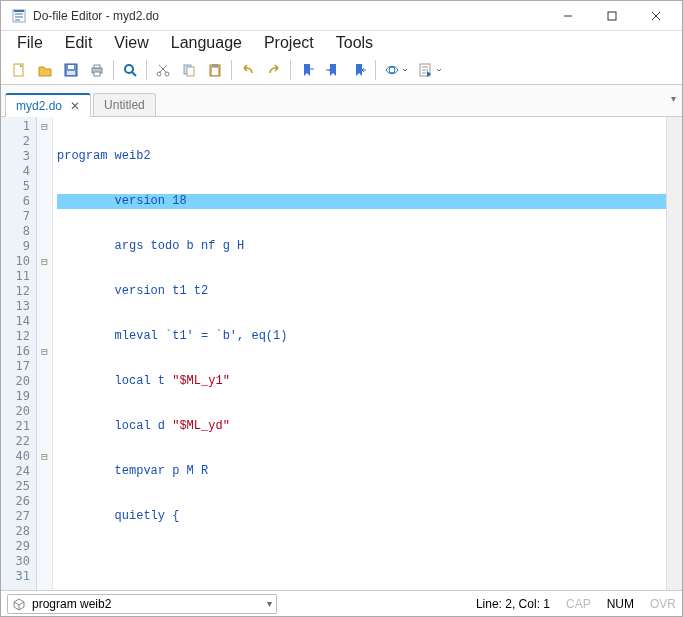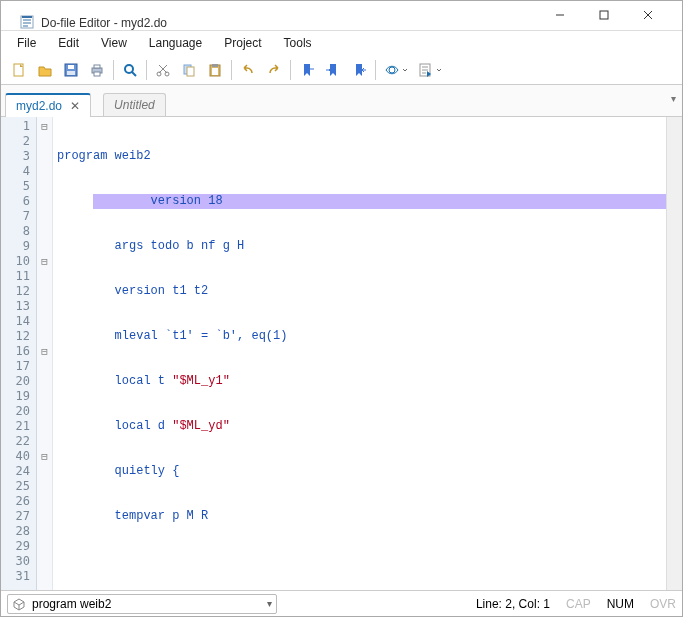--- a/index.html
+++ b/index.html
@@ -10,39 +10,39 @@
     background: #fff;
     width: 683px;
     height: 617px;
     border: 1px solid #aaa;
     display: flex;
     flex-direction: column;
     overflow: hidden;
   }
   .titlebar {
     display: flex;
-    align-items: flex-end;
+    align-items: center;
     height: 30px;
-    padding: 0 12px;
+    padding: 0 4px;
     border-bottom: 1px solid #ddd;
   }
   .titlebar .app-icon { width: 16px; height: 16px; margin: 0 6px; display:flex; align-items:center; justify-content:center; }
   .titlebar .title { flex: 1; font-size: 12px; color: #333; }
   .win-btns { display: flex; gap: 0; }
   .win-btn { width: 44px; height: 30px; display:flex; align-items:center; justify-content:center; color:#333; }
   .menubar {
     display: flex;
     gap: 2px;
     padding: 2px 6px;
     height: 24px;
     align-items: center;
   }
   .menu-item {
     padding: 2px 10px;
-    font-size: 12px;
+    font-size: 16px;
     color: #222;
   }
   .toolbar {
     display: flex;
     align-items: center;
     gap: 2px;
     padding: 2px 6px;
     height: 30px;
     border-bottom: 1px solid #ccc;
   }
@@ -64,31 +64,31 @@
   }
   .tab {
     display:flex; align-items:center;
     gap: 8px;
     padding: 4px 10px;
     border: 1px solid #ccc;
     border-bottom: none;
     border-radius: 3px 3px 0 0;
     background: #f2f2f2;
     font-size: 12px;
-    margin-right: 12px;
+    margin-right: 2px;
   }
   .tab.active {
     background:#fff;
     color: #1a6fb0;
     border-top: 2px solid #1a6fb0;
     position:relative;
     top: 1px;
   }
   .tab .close { color:#666; font-size:12px; }
-  .tab.inactive { color:#777;font-style:italic; }
+  .tab.inactive { color:#777; }
   .tabbar .overflow { position:absolute; right:6px; top:8px; color:#777; font-size:10px; }
   .editor {
     flex: 1;
     display:flex;
     position: relative;
     overflow: hidden;
   }
   .gutter-num {
     background: #eef3f9;
     color: #7a8896;
@@ -114,21 +114,21 @@
   .code {
     flex:1;
     font-family: Consolas, "Courier New", monospace;
     font-size: 12px;
     line-height: 15px;
     padding: 2px 0 2px 4px;
     white-space: pre;
     overflow: hidden;
   }
   .code .row { height:15px; }
-  .code .row.hl { background: #c4b5fd; margin-left: 36px; }
+  .code .row.hl { background: #7dd3fc; }
   .tok-kw { color: #1a4fb5; }
   .tok-str { color: #b00020; }
   .vscroll {
     width:16px; background:#f0f0f0; border-left:1px solid #ddd;
   }
   .statusbar {
     display:flex;
     align-items:center;
     height: 26px;
     border-top: 1px solid #ccc;
@@ -376,22 +376,22 @@
     </div>
   </div>
   <div class="code">
     <div class="row"><span class="tok-kw">program weib2</span></div>
     <div class="row hl"><span class="tok-kw">        version 18</span></div>
     <div class="row"><span class="tok-kw">        args todo b nf g H</span></div>
     <div class="row"><span class="tok-kw">        version t1 t2</span></div>
     <div class="row"><span class="tok-kw">        mleval `t1' = `b', eq(1)</span></div>
     <div class="row"><span class="tok-kw">        local t </span><span class="tok-str">"$ML_y1"</span></div>
     <div class="row"><span class="tok-kw">        local d </span><span class="tok-str">"$ML_yd"</span></div>
+    <div class="row"><span class="tok-kw">        tempvar p M R</span></div>
     <div class="row"><span class="tok-kw">        quietly {</span></div>
-    <div class="row"><span class="tok-kw">        tempvar p M R</span></div>
     
     
     
     
     
     
     
     
     
     

